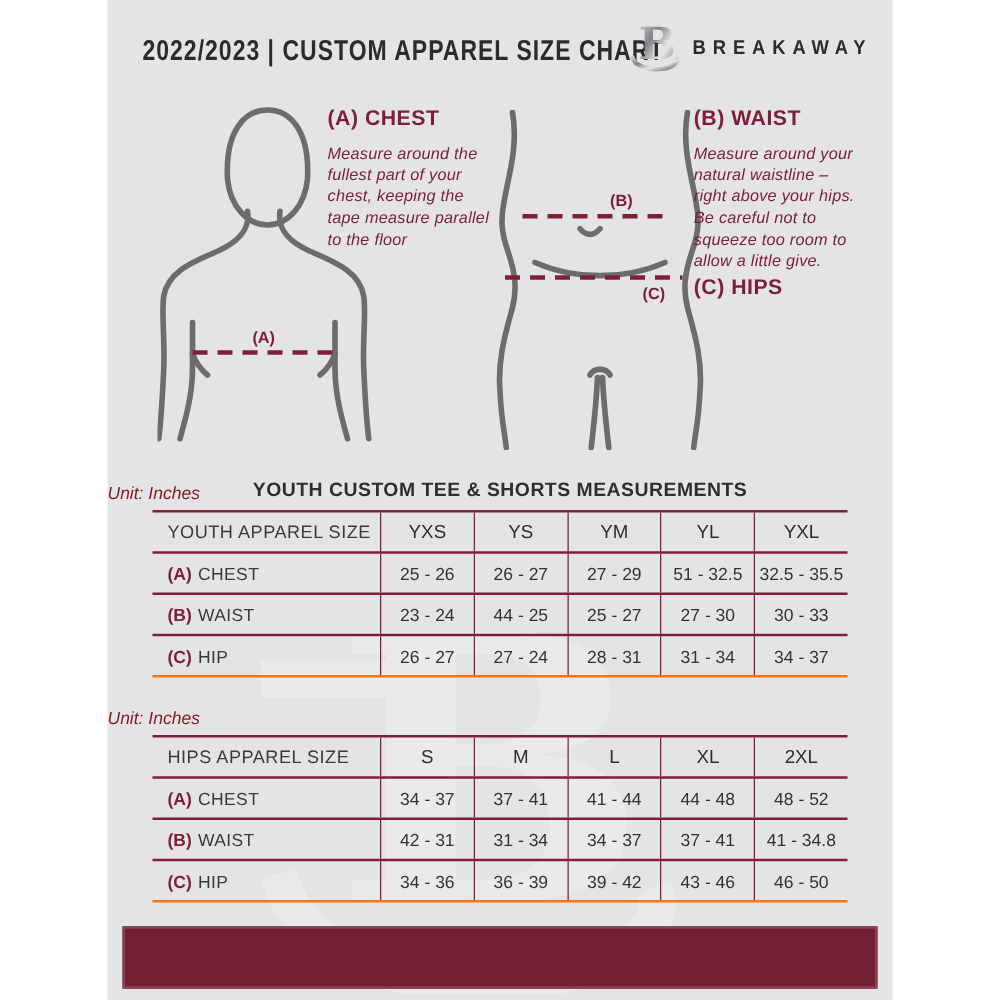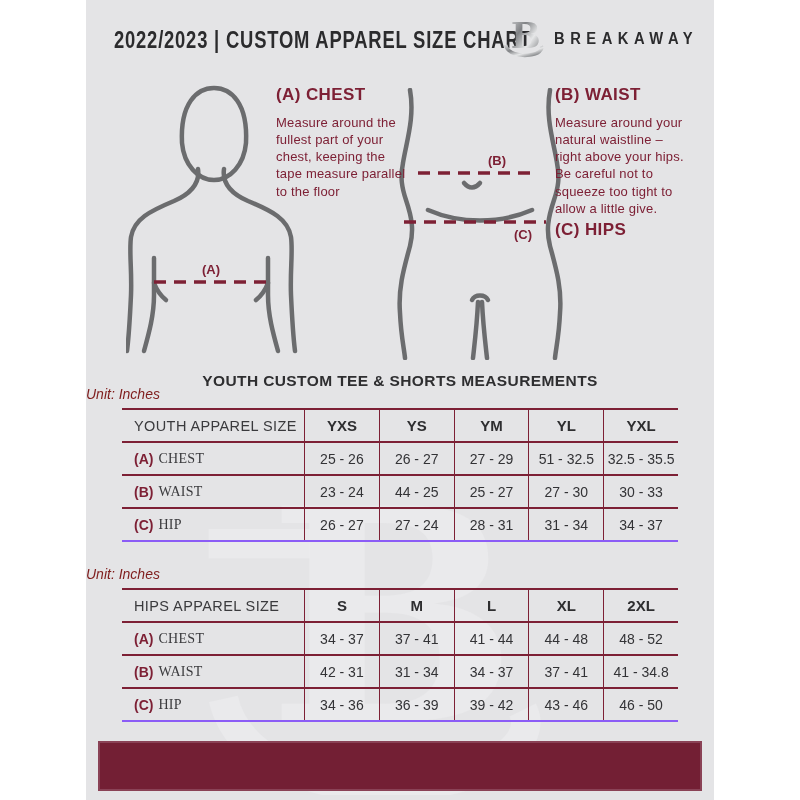--- a/index.html
+++ b/index.html
@@ -9,55 +9,55 @@
 
   
   .doc-title{position:absolute;left:28px;top:27px;font-size:23px;font-weight:700;color:#2b2b2d;
              letter-spacing:1px;white-space:nowrap;transform:scaleX(.80);transform-origin:0 50%;}
   .brand{position:absolute;left:416px;top:14px;display:flex;align-items:center;}
   .brand-word{position:absolute;left:468px;top:30px;font-size:16px;font-weight:700;color:#2b2b2d;
               letter-spacing:6px;white-space:nowrap;transform:scaleX(.92);transform-origin:0 50%;}
 
   
   .guide{position:absolute;width:152px;color:#7d2035;}
-  .guide-a{left:190px;top:85px;}
+  .guide-a{left:176px;top:85px;}
   .guide-b{left:469px;top:85px;}
   .guide-c{left:469px;top:220px;}
   .guide h3{margin:0 0 9px 0;font-size:17px;font-weight:700;letter-spacing:.4px;color:#7d2035;}
-  .guide p{margin:0;font-size:13px;line-height:1.32;white-space:pre-line;
+  .guide p{margin:0;font-size:13px;line-height:1.32;font-style:italic;white-space:pre-line;
            color:#7d2035;letter-spacing:.2px;}
 
   .fig{position:absolute;}
   .fig-chest{left:40px;top:85px;}
   .fig-hips{left:304px;top:88px;}
   .sil{stroke:#6b6c6e;stroke-width:4.5;fill:none;stroke-linecap:round;}
   .dash{stroke:#7d2035;stroke-width:3.5;fill:none;stroke-dasharray:12 8;}
   .mark{font-family:"Liberation Sans",sans-serif;font-size:13px;font-weight:700;fill:#7d2035;}
 
   
   .tbl-title{position:absolute;left:0;width:628px;text-align:center;font-size:15.5px;font-weight:700;
              color:#2e2e30;letter-spacing:.4px;}
   .tbl-unit{position:absolute;left:0;width:728px;text-align:left;font-size:14px;font-style:italic;
             color:#7f1d1d;}
-  .youth-title{top:372px;}  .youth-unit{top:386px;}
+  .youth-title{top:384px;}  .youth-unit{top:386px;}
   .adult-title{top:546px;}  .adult-unit{top:566px;}
 
   .size-table{position:absolute;left:36px;width:556px;border-top:2px solid #7d2035;
-              border-bottom:2px solid #8b5cf6;background:transparent;}
+              border-bottom:2px solid #f97316;background:transparent;}
   .youth-table{top:408px;}
   .adult-table{top:588px;}
   .t-row{display:grid;grid-template-columns:182px repeat(5,1fr);height:31px;}
   .t-row + .t-row{border-top:2px solid #7d2035;}
   .cell{display:flex;align-items:center;justify-content:center;font-size:14px;color:#333336;}
   .cell + .cell{border-left:1.5px solid #7d2035;}
   .cell.first{justify-content:flex-start;padding-left:12px;}
   .head-label{font-size:14.5px;color:#3a3a3d;letter-spacing:.4px;}
-  .size-label{font-weight:700;font-size:15px;color:#2e2e30;}
+  .size-label{font-weight:400;font-size:15px;color:#2e2e30;}
   .marker{font-weight:700;color:#7d2035;}
-  .rlabel{margin-left:5px;color:#3a3a3d;letter-spacing:.3px;font-family:Liberation Serif, serif;}
+  .rlabel{margin-left:5px;color:#3a3a3d;letter-spacing:.3px;}
 
   
   .watermark{position:absolute;left:40px;top:455px;opacity:.55;pointer-events:none;}
   .footer-bar{position:absolute;left:12px;top:741px;width:604px;height:50px;background:#731f34;
               border:2px solid #8a4256;box-sizing:border-box;}
 </style>
 </head>
 <body>
 
 <div class="canvas">
@@ -120,21 +120,21 @@
 chest, keeping the
 tape measure parallel
 to the floor</p>
     </div>
     <div class="guide guide-b">
       <h3>(B) WAIST</h3>
       <p>Measure around your
 natural waistline –
 right above your hips.
 Be careful not to
-squeeze too tight to
+squeeze too room to
 allow a little give.</p>
     </div>
     <div class="guide guide-c">
       <h3>(C) HIPS</h3>
     </div>
 
     <div class="tbl-title youth-title">YOUTH CUSTOM TEE &amp; SHORTS MEASUREMENTS</div>
     <div class="tbl-unit youth-unit">Unit: Inches</div>
     <div class="size-table youth-table">
       <div class="t-row">

